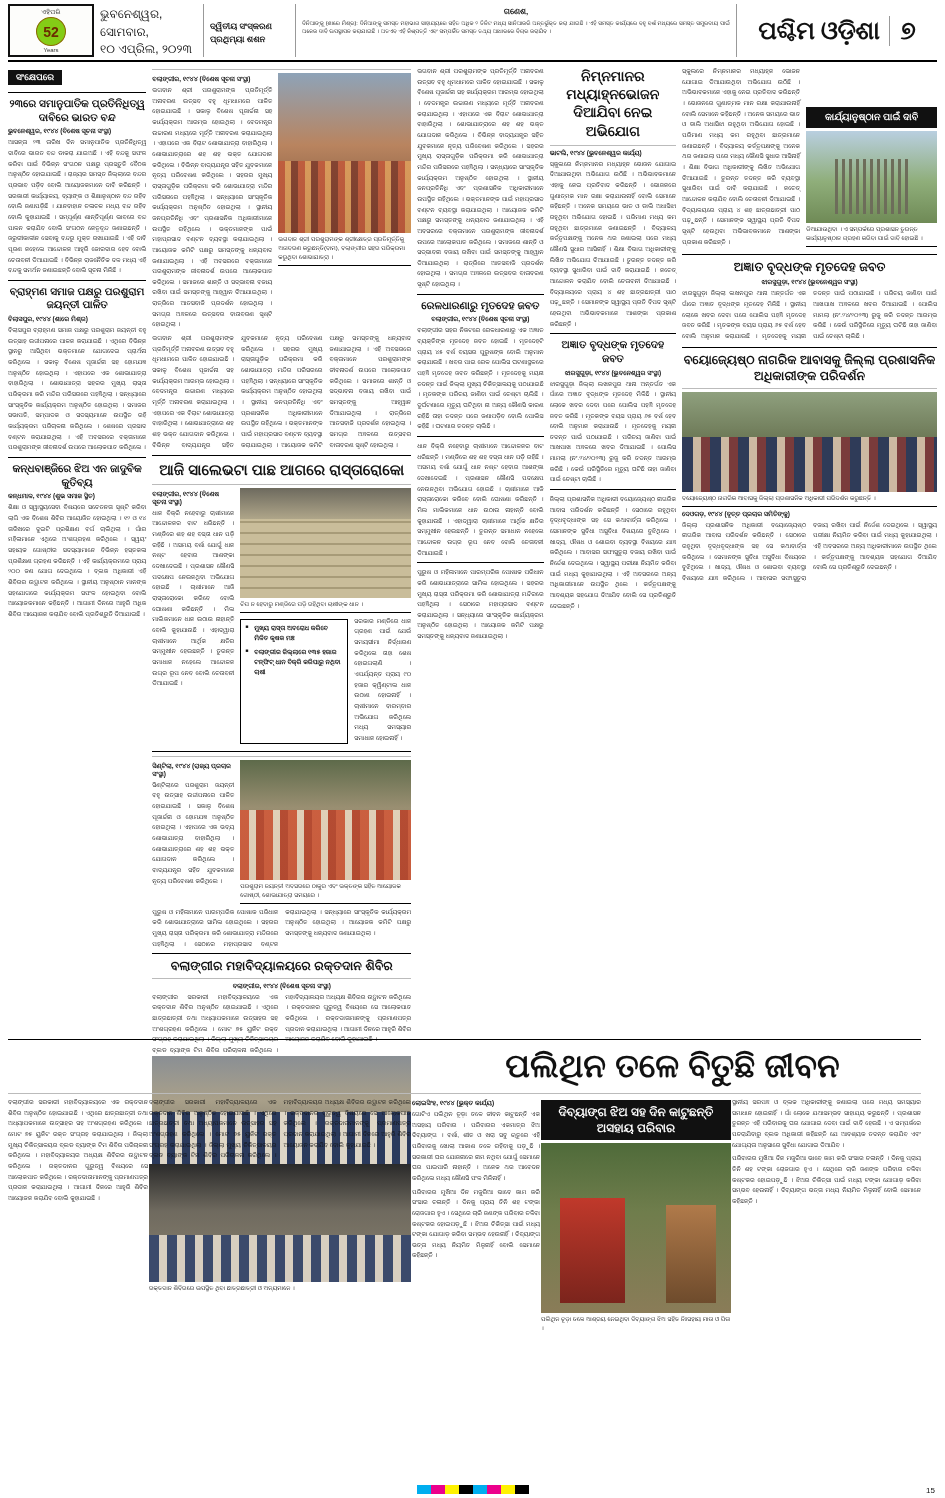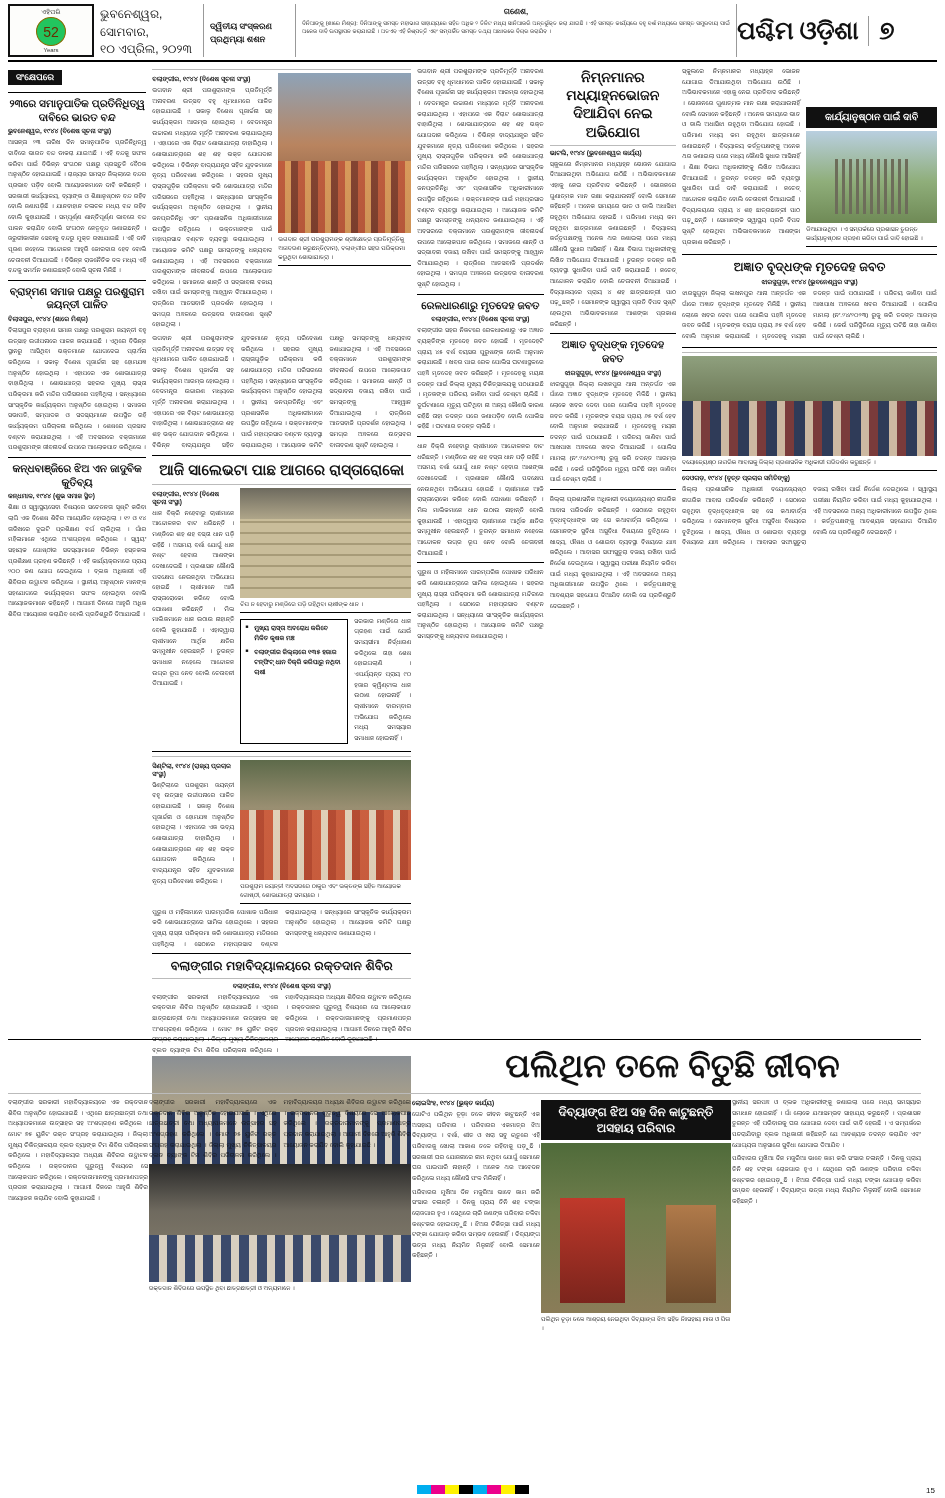--- a/index.html
+++ b/index.html
@@ -30,23 +30,23 @@
   .logo-box {
     width: 86px;
     border: 2px solid #111;
     display: flex; flex-direction: column; align-items: center; justify-content: center;
     padding: 2px;
     background: #fdfdfb;
   }
   .logo-top { font-size: 6.5px; letter-spacing: .3px; }
   .logo-circle {
     width: 30px; height: 30px; border-radius: 50%;
-    background: #22c55e; border: 1.6px solid #8a6a00;
+    background: #84cc16; border: 1.6px solid #8a6a00;
     display:flex; align-items:center; justify-content:center;
-    font-weight: normal; font-size: 14px; color: #6b2b00;
+    font-weight: bold; font-size: 14px; color: #6b2b00;
     margin: 1px 0;
   }
   .logo-bottom { font-size: 6px; color:#333; }
 
   .md-col {
     width: 110px;
     border-right: 1px solid #999;
     padding: 4px 4px 0 6px;
     font-size: 12px; line-height: 1.45;
     display:flex; flex-direction:column; justify-content:center;
@@ -63,21 +63,21 @@
     flex: 1;
     padding: 2px 6px 0 6px;
     font-size: 5.6px;
     line-height: 1.5;
     text-align: justify;
     border-right: 1px solid #999;
   }
   .md-center .edn { font-weight: bold; font-size: 8px; text-align:center; display:block; margin-bottom:1px;}
   .md-title {
     width: 200px;
-    display:flex; align-items:center; gap:10px;
+    display:flex; align-items:center; justify-content:center; gap:10px;
     font-weight: bold;
   }
   .md-title .big { font-size: 25px; letter-spacing: -0.5px; }
   .md-title .num { font-size: 25px; border-left:1px solid #999; padding-left:10px;}
 
   
   .cols { display: flex; gap: 6px; margin-top: 4px; }
   .col { }
   .c1 { width: 140px; }
   .c2 { width: 262px; }
@@ -298,21 +298,21 @@
         <div class="byline byline-c">ବଲାଙ୍ଗୀର, ୧୯୪୪ (ବିଶେଷ ସୂଚନା ସଂସ୍ଥା)</div>
         <p class="body">ବଲାଙ୍ଗୀର ସହର ନିକଟରେ ରେଳଧାରଣାରୁ ଏକ ଅଜ୍ଞାତ ବ୍ୟକ୍ତିଙ୍କ ମୃତଦେହ ଜବତ ହୋଇଛି । ମୃତଦେହଟି ପ୍ରାୟ ୪୫ ବର୍ଷ ବୟସର ପୁରୁଷଙ୍କ ବୋଲି ଅନୁମାନ କରାଯାଉଛି । ଖବର ପାଇ ରେଳ ପୋଲିସ ଘଟଣାସ୍ଥଳରେ ପହଞ୍ଚି ମୃତଦେହ ଜବତ କରିଛନ୍ତି । ମୃତଦେହକୁ ମୟନା ତଦନ୍ତ ପାଇଁ ଜିଲ୍ଲା ମୁଖ୍ୟ ଚିକିତ୍ସାଳୟକୁ ପଠାଯାଇଛି । ମୃତକଙ୍କ ପରିଚୟ ଜାଣିବା ପାଇଁ ଚେଷ୍ଟା ଚାଲିଛି । ଦୁର୍ଘଟଣାରେ ମୃତ୍ୟୁ ଘଟିଥିବା ନା ଅନ୍ୟ କୌଣସି କାରଣ ରହିଛି ତାହା ତଦନ୍ତ ପରେ ଜଣାପଡ଼ିବ ବୋଲି ପୋଲିସ କହିଛି । ଘଟଣାର ତଦନ୍ତ ଚାଲିଛି ।</p>
       </div>
       <div class="rule"></div>
       <p class="body">ଧାନ ବିକ୍ରି ନହେବାରୁ ଚାଷୀମାନେ ଆନ୍ଦୋଳନର ବାଟ ଧରିଛନ୍ତି । ମଣ୍ଡିରେ ଶହ ଶହ ବସ୍ତା ଧାନ ପଡ଼ି ରହିଛି । ଅସମୟ ବର୍ଷା ଯୋଗୁଁ ଧାନ ନଷ୍ଟ ହେବାର ଆଶଙ୍କା ଦେଖାଦେଇଛି । ପ୍ରଶାସନ କୌଣସି ପଦକ୍ଷେପ ନେଉନଥିବା ଅଭିଯୋଗ ହୋଇଛି । ଚାଷୀମାନେ ଆଜି ରାସ୍ତାରୋକୋ କରିବେ ବୋଲି ଘୋଷଣା କରିଛନ୍ତି । ମିଲ ମାଲିକମାନେ ଧାନ ଉଠାଉ ନାହାନ୍ତି ବୋଲି କୁହାଯାଉଛି । ଏହାଦ୍ୱାରା ଚାଷୀମାନେ ଆର୍ଥିକ କ୍ଷତିର ସମ୍ମୁଖୀନ ହେଉଛନ୍ତି । ତୁରନ୍ତ ସମାଧାନ ନହେଲେ ଆନ୍ଦୋଳନ ଉଗ୍ର ରୂପ ନେବ ବୋଲି ଚେତାବନୀ ଦିଆଯାଇଛି ।</p>
       <div class="rule"></div>
       <p class="body">ପୁରୁଷ ଓ ମହିଳାମାନେ ପାରମ୍ପରିକ ପୋଷାକ ପରିଧାନ କରି ଶୋଭାଯାତ୍ରାରେ ସାମିଲ ହୋଇଥିଲେ । ସହରର ମୁଖ୍ୟ ରାସ୍ତା ପରିକ୍ରମା କରି ଶୋଭାଯାତ୍ରା ମନ୍ଦିରରେ ପହଞ୍ଚିଥିଲା । ସେଠାରେ ମହାପ୍ରସାଦ ବଣ୍ଟନ କରାଯାଇଥିଲା । ସନ୍ଧ୍ୟାରେ ସାଂସ୍କୃତିକ କାର୍ଯ୍ୟକ୍ରମ ଅନୁଷ୍ଠିତ ହୋଇଥିଲା । ଆୟୋଜକ କମିଟି ପକ୍ଷରୁ ସମସ୍ତଙ୍କୁ ଧନ୍ୟବାଦ ଜଣାଯାଇଥିଲା ।</p>
     </div>
 
     <div class="col c4">
-      <h2 class="hl" style="font-size:14px;">ନିମ୍ନମାନର ମଧ୍ୟାହ୍ନଭୋଜନ ଦିଆଯିବା ନେଇ ଅଭିଯୋଗ</h2>
+      <h2 class="hl" style="font-size:14px;font-family:Liberation Serif, serif;">ନିମ୍ନମାନର ମଧ୍ୟାହ୍ନଭୋଜନ ଦିଆଯିବା ନେଇ ଅଭିଯୋଗ</h2>
       <div class="rule-thin"></div>
       <div class="byline">ଭାଟଲି, ୧୯୪୪ (ଭୁବନେଶ୍ୱର କାର୍ଯ୍ୟ)</div>
       <p class="body">ସ୍କୁଲରେ ନିମ୍ନମାନର ମଧ୍ୟାହ୍ନ ଭୋଜନ ଯୋଗାଇ ଦିଆଯାଉଥିବା ଅଭିଯୋଗ ଉଠିଛି । ଅଭିଭାବକମାନେ ଏହାକୁ ନେଇ ପ୍ରତିବାଦ କରିଛନ୍ତି । ଭୋଜନରେ ଗୁଣାତ୍ମକ ମାନ ରକ୍ଷା କରାଯାଉନାହିଁ ବୋଲି ସେମାନେ କହିଛନ୍ତି । ଅନେକ ସମୟରେ ଭାତ ଓ ଡାଲି ଅଧାସିଝା ରହୁଥିବା ଅଭିଯୋଗ ହୋଇଛି । ପରିମାଣ ମଧ୍ୟ କମ ରହୁଥିବା ଛାତ୍ରମାନେ ଜଣାଇଛନ୍ତି । ବିଦ୍ୟାଳୟ କର୍ତ୍ତୃପକ୍ଷଙ୍କୁ ଅନେକ ଥର ଜଣାଇଲା ପରେ ମଧ୍ୟ କୌଣସି ସୁଧାର ଆସିନାହିଁ । ଶିକ୍ଷା ବିଭାଗ ଅଧିକାରୀଙ୍କୁ ଲିଖିତ ଅଭିଯୋଗ ଦିଆଯାଇଛି । ତୁରନ୍ତ ତଦନ୍ତ କରି ବ୍ୟବସ୍ଥା ସୁଧାରିବା ପାଇଁ ଦାବି କରାଯାଇଛି । ନଚେତ୍ ଆନ୍ଦୋଳନ କରାଯିବ ବୋଲି ଚେତାବନୀ ଦିଆଯାଇଛି । ବିଦ୍ୟାଳୟରେ ପ୍ରାୟ ୪ ଶହ ଛାତ୍ରଛାତ୍ରୀ ପାଠ ପଢ଼ୁଛନ୍ତି । ସେମାନଙ୍କ ସ୍ୱାସ୍ଥ୍ୟ ପ୍ରତି ବିପଦ ସୃଷ୍ଟି ହେଉଥିବା ଅଭିଭାବକମାନେ ଆଶଙ୍କା ପ୍ରକାଶ କରିଛନ୍ତି ।</p>
       <div class="rule"></div>
       <h4 class="hl">ଅଜ୍ଞାତ ବୃଦ୍ଧଙ୍କ ମୃତଦେହ ଜବତ</h4>
       <div class="byline byline-c">ଝାରସୁଗୁଡ଼ା, ୧୯୪୪ (ଭୁବନେଶ୍ୱର ସଂସ୍ଥା)</div>
       <p class="body">ଝାରସୁଗୁଡ଼ା ଜିଲ୍ଲା ଲଖନପୁର ଥାନା ଅନ୍ତର୍ଗତ ଏକ ଗାଁରେ ଅଜ୍ଞାତ ବୃଦ୍ଧଙ୍କ ମୃତଦେହ ମିଳିଛି । ସ୍ଥାନୀୟ ଲୋକେ ଖବର ଦେବା ପରେ ପୋଲିସ ପହଞ୍ଚି ମୃତଦେହ ଜବତ କରିଛି । ମୃତକଙ୍କ ବୟସ ପ୍ରାୟ ୬୫ ବର୍ଷ ହେବ ବୋଲି ଅନୁମାନ କରାଯାଉଛି । ମୃତଦେହକୁ ମୟନା ତଦନ୍ତ ପାଇଁ ପଠାଯାଇଛି । ପରିଚୟ ଜାଣିବା ପାଇଁ ଆଖପାଖ ଅଞ୍ଚଳରେ ଖବର ଦିଆଯାଇଛି । ପୋଲିସ ମାମଲା (ନଂ.୨୪/୨୦୨୩) ରୁଜୁ କରି ତଦନ୍ତ ଆରମ୍ଭ କରିଛି । କେଉଁ ପରିସ୍ଥିତିରେ ମୃତ୍ୟୁ ଘଟିଛି ତାହା ଜାଣିବା ପାଇଁ ଚେଷ୍ଟା ଚାଲିଛି ।</p>
       <div class="rule"></div>
       <p class="body">ଜିଲ୍ଲା ପ୍ରଶାସନିକ ଅଧିକାରୀ ବୟୋଜ୍ୟେଷ୍ଠ ନାଗରିକ ଆବାସ ପରିଦର୍ଶନ କରିଛନ୍ତି । ସେଠାରେ ରହୁଥିବା ବୃଦ୍ଧବୃଦ୍ଧାଙ୍କ ସହ ସେ କଥାବାର୍ତ୍ତା କରିଥିଲେ । ସେମାନଙ୍କ ସୁବିଧା ଅସୁବିଧା ବିଷୟରେ ବୁଝିଥିଲେ । ଖାଦ୍ୟ, ଔଷଧ ଓ ଶୋଇବା ବ୍ୟବସ୍ଥା ବିଷୟରେ ଯାଞ୍ଚ କରିଥିଲେ । ଆବାସର ସଫାସୁତୁରା ବଜାୟ ରଖିବା ପାଇଁ ନିର୍ଦ୍ଦେଶ ଦେଇଥିଲେ । ସ୍ୱାସ୍ଥ୍ୟ ପରୀକ୍ଷା ନିୟମିତ କରିବା ପାଇଁ ମଧ୍ୟ କୁହାଯାଇଥିଲା । ଏହି ଅବସରରେ ଅନ୍ୟ ଅଧିକାରୀମାନେ ଉପସ୍ଥିତ ଥିଲେ । କର୍ତ୍ତୃପକ୍ଷଙ୍କୁ ଆବଶ୍ୟକ ସହଯୋଗ ଦିଆଯିବ ବୋଲି ସେ ପ୍ରତିଶ୍ରୁତି ଦେଇଛନ୍ତି ।</p>
     </div>
@@ -330,20 +330,21 @@
       </div>
 
       <div class="rule"></div>
       <h3 class="hl">ଅଜ୍ଞାତ ବୃଦ୍ଧଙ୍କ ମୃତଦେହ ଜବତ</h3>
       <div class="byline byline-c">ଝାରସୁଗୁଡ଼ା, ୧୯୪୪ (ଭୁବନେଶ୍ୱର ସଂସ୍ଥା)</div>
       <div class="two-col">
         <p class="body">ଝାରସୁଗୁଡ଼ା ଜିଲ୍ଲା ଲଖନପୁର ଥାନା ଅନ୍ତର୍ଗତ ଏକ ଗାଁରେ ଅଜ୍ଞାତ ବୃଦ୍ଧଙ୍କ ମୃତଦେହ ମିଳିଛି । ସ୍ଥାନୀୟ ଲୋକେ ଖବର ଦେବା ପରେ ପୋଲିସ ପହଞ୍ଚି ମୃତଦେହ ଜବତ କରିଛି । ମୃତକଙ୍କ ବୟସ ପ୍ରାୟ ୬୫ ବର୍ଷ ହେବ ବୋଲି ଅନୁମାନ କରାଯାଉଛି । ମୃତଦେହକୁ ମୟନା ତଦନ୍ତ ପାଇଁ ପଠାଯାଇଛି । ପରିଚୟ ଜାଣିବା ପାଇଁ ଆଖପାଖ ଅଞ୍ଚଳରେ ଖବର ଦିଆଯାଇଛି । ପୋଲିସ ମାମଲା (ନଂ.୨୪/୨୦୨୩) ରୁଜୁ କରି ତଦନ୍ତ ଆରମ୍ଭ କରିଛି । କେଉଁ ପରିସ୍ଥିତିରେ ମୃତ୍ୟୁ ଘଟିଛି ତାହା ଜାଣିବା ପାଇଁ ଚେଷ୍ଟା ଚାଲିଛି ।</p>
       </div>
 
       <div class="rule"></div>
+      <h3 class="hl">ବୟୋଜ୍ୟେଷ୍ଠ ନାଗରିକ ଆବାସକୁ ଜିଲ୍ଲା ପ୍ରଶାସନିକ ଅଧିକାରୀଙ୍କ ପରିଦର୍ଶନ</h3>
       <div class="rule-thin"></div>
       <div class="photo ph-people" style="height:100px;"></div>
       <div class="cap">ବୟୋଜ୍ୟେଷ୍ଠ ନାଗରିକ ଆବାସକୁ ଜିଲ୍ଲା ପ୍ରଶାସନିକ ଅଧିକାରୀ ପରିଦର୍ଶନ କରୁଛନ୍ତି ।</div>
       <div class="byline">ଦେଓଗଡ଼, ୧୯୪୪ (ବୃତ୍ତ ପ୍ରଚାର ସମିତିଙ୍କୁ)</div>
       <div class="two-col">
         <p class="body">ଜିଲ୍ଲା ପ୍ରଶାସନିକ ଅଧିକାରୀ ବୟୋଜ୍ୟେଷ୍ଠ ନାଗରିକ ଆବାସ ପରିଦର୍ଶନ କରିଛନ୍ତି । ସେଠାରେ ରହୁଥିବା ବୃଦ୍ଧବୃଦ୍ଧାଙ୍କ ସହ ସେ କଥାବାର୍ତ୍ତା କରିଥିଲେ । ସେମାନଙ୍କ ସୁବିଧା ଅସୁବିଧା ବିଷୟରେ ବୁଝିଥିଲେ । ଖାଦ୍ୟ, ଔଷଧ ଓ ଶୋଇବା ବ୍ୟବସ୍ଥା ବିଷୟରେ ଯାଞ୍ଚ କରିଥିଲେ । ଆବାସର ସଫାସୁତୁରା ବଜାୟ ରଖିବା ପାଇଁ ନିର୍ଦ୍ଦେଶ ଦେଇଥିଲେ । ସ୍ୱାସ୍ଥ୍ୟ ପରୀକ୍ଷା ନିୟମିତ କରିବା ପାଇଁ ମଧ୍ୟ କୁହାଯାଇଥିଲା । ଏହି ଅବସରରେ ଅନ୍ୟ ଅଧିକାରୀମାନେ ଉପସ୍ଥିତ ଥିଲେ । କର୍ତ୍ତୃପକ୍ଷଙ୍କୁ ଆବଶ୍ୟକ ସହଯୋଗ ଦିଆଯିବ ବୋଲି ସେ ପ୍ରତିଶ୍ରୁତି ଦେଇଛନ୍ତି ।</p>
       </div>
     </div>
   </div>
 

